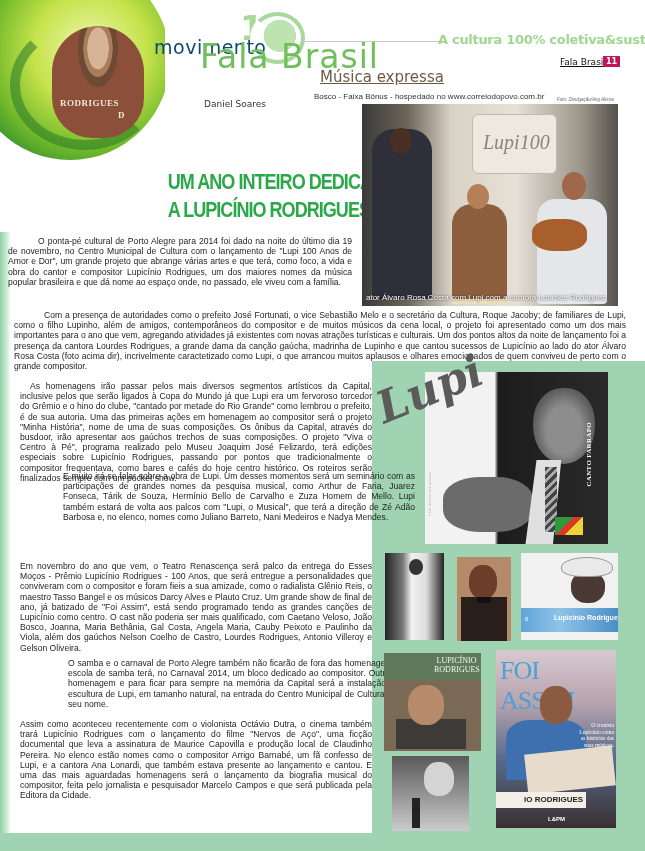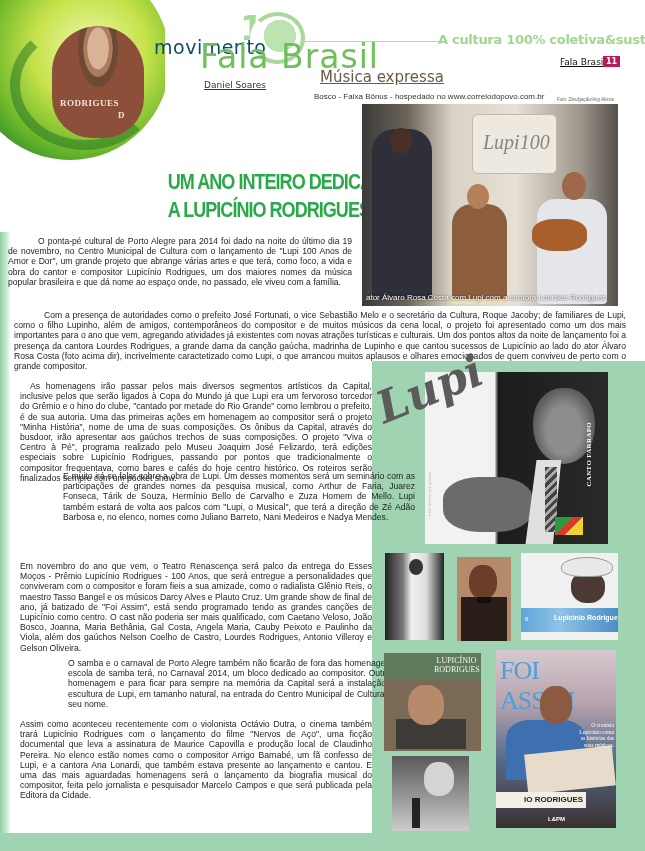--- a/index.html
+++ b/index.html
@@ -25,21 +25,21 @@
     .logo-globe { position: absolute; left: 250px; top: 12px; width: 55px; height: 52px; border-radius: 50%;
       border: 4px solid #a8d89a; border-left-color: transparent; background: radial-gradient(circle at 55% 45%, #bde4b0 0 45%, #ffffff 46%); }
     .logo-ten { position: absolute; left: 240px; top: 8px; font: bold 34px "DejaVu Sans", sans-serif; color: #a8d89a; }
 
     .hdr-rule { position: absolute; left: 300px; top: 41px; width: 140px; height: 1px; background: #c9c9c9; }
     .tagline { position: absolute; left: 438px; top: 32px; font: bold 13px "DejaVu Sans", sans-serif; color: #9fd88e; white-space: nowrap; letter-spacing: -0.3px; }
     .section { position: absolute; left: 320px; top: 68px; font: 15px "DejaVu Sans", sans-serif; color: #6a5a45; text-decoration: underline; }
     .page-ref { position: absolute; left: 560px; top: 57px; font: 9px "DejaVu Sans", sans-serif; color: #111; text-decoration: underline; }
     .page-num { position: absolute; left: 603px; top: 56px; width: 17px; height: 11px; background: #be185d; color: #fff; font: bold 8px "DejaVu Sans", sans-serif; text-align: center; line-height: 11px; }
 
-    .author { position: absolute; left: 204px; top: 80px; font: 9px "DejaVu Sans", sans-serif; color: #333; text-decoration: underline; }
+    .author { position: absolute; left: 204px; top: 99px; font: 9px "DejaVu Sans", sans-serif; color: #333; }
     .blog { position: absolute; left: 314px; top: 92px; font: 8px "Liberation Sans", sans-serif; color: #333; white-space: nowrap; }
     .photo-credit { position: absolute; left: 557px; top: 97px; font: italic 4.5px "Liberation Sans", sans-serif; color: #666; white-space: nowrap; }
 
     
     .headline { position: absolute; left: 148px; top: 168px; width: 220px; text-align: center;
       font: bold 22px "Liberation Sans", sans-serif; color: #2aa84a; line-height: 28px; letter-spacing: -1.2px; transform: scaleX(0.82); transform-origin: 50% 0; white-space: nowrap; }
 
     
     .top-photo { position: absolute; left: 362px; top: 104px; width: 256px; height: 202px; overflow: hidden;
       background: linear-gradient(90deg, #3a3a3a 0%, #6d6659 18%, #d9d2c6 35%, #e6e0d6 60%, #9e978c 85%, #55514b 100%); }

